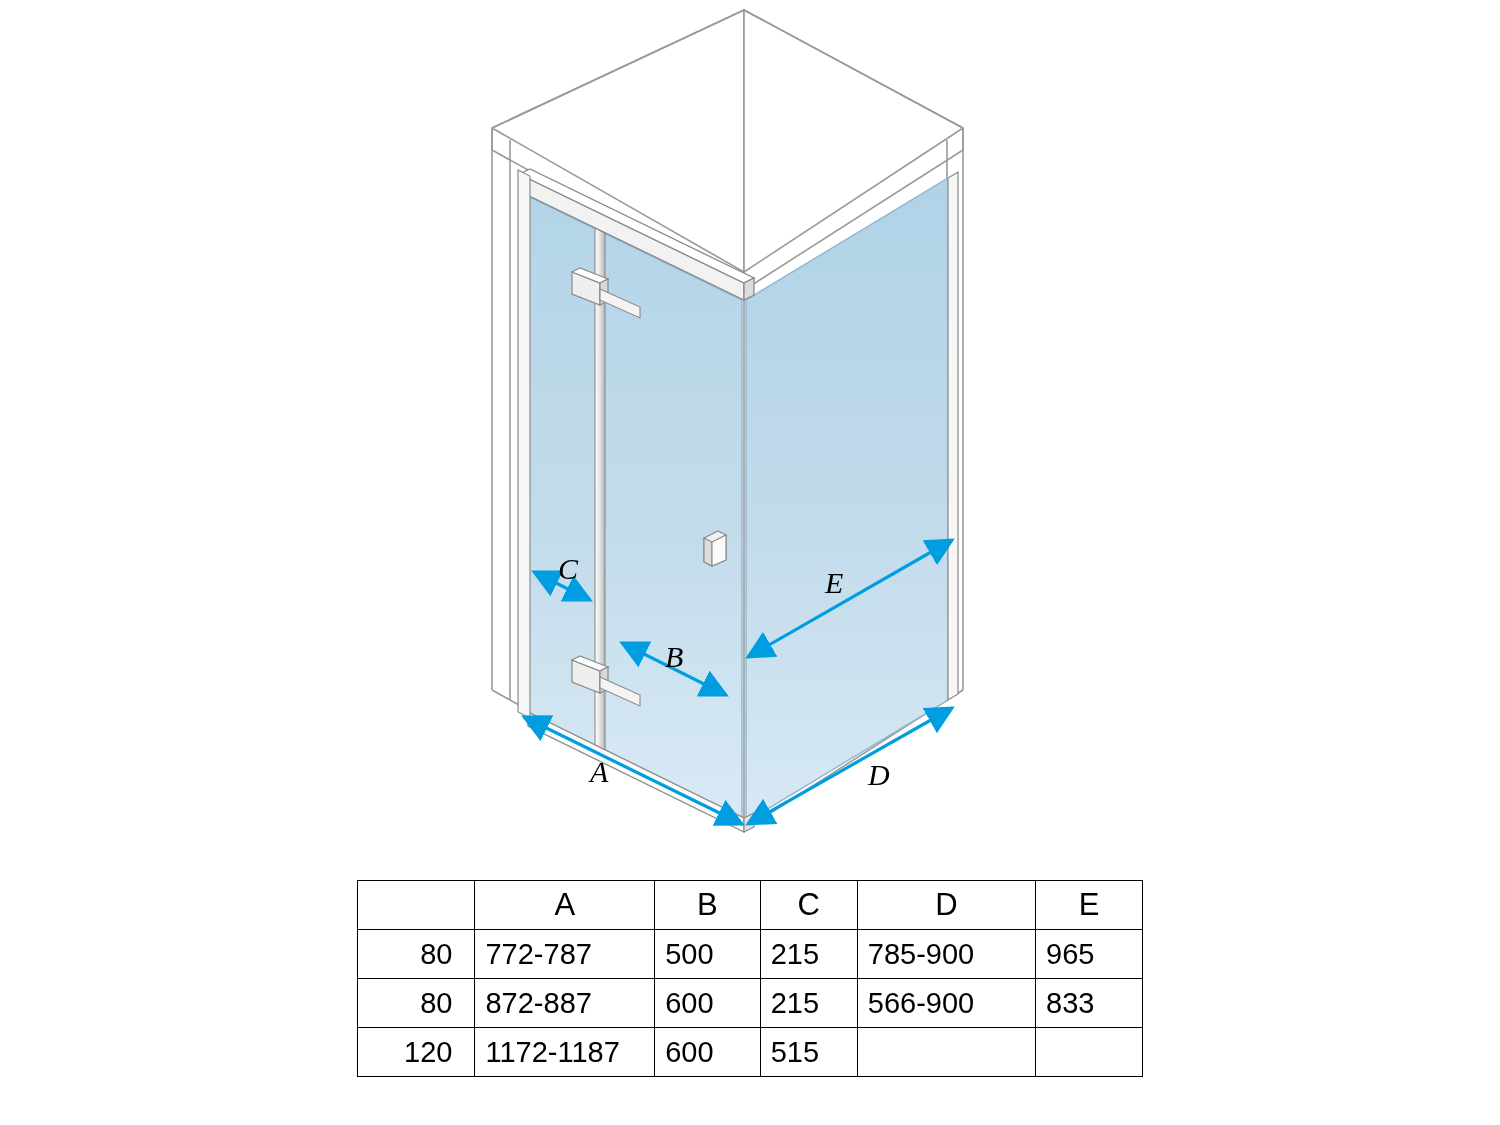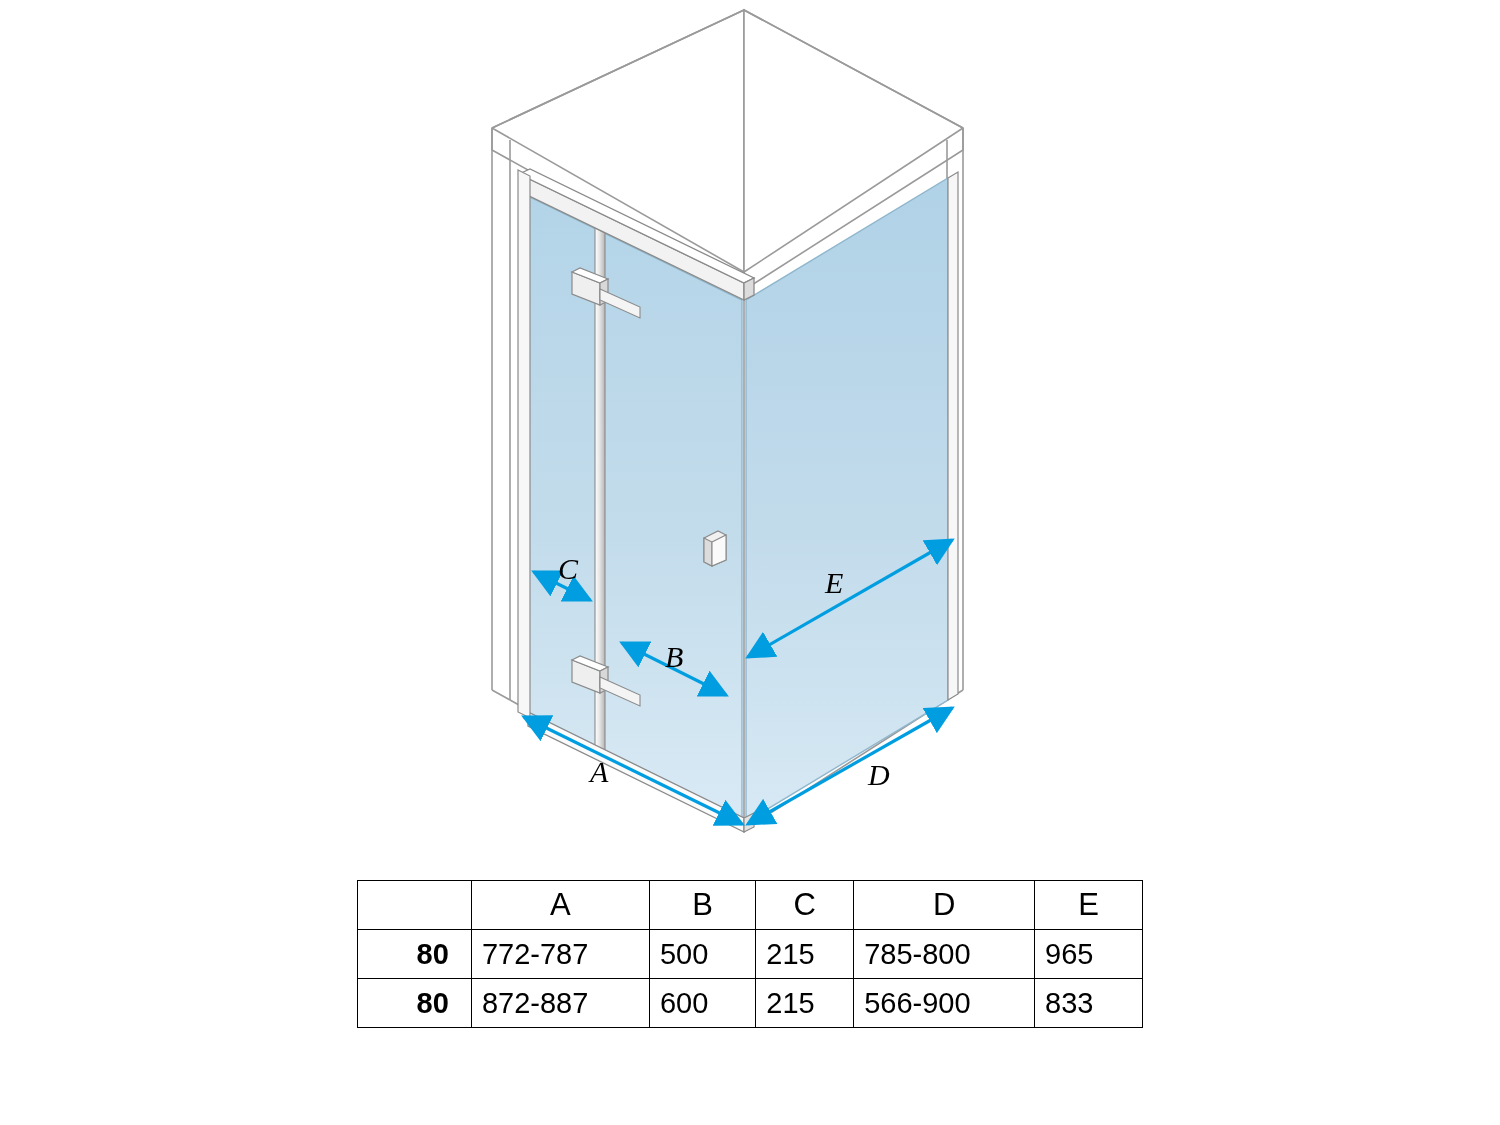--- a/index.html
+++ b/index.html
@@ -36,21 +36,21 @@
     vertical-align:middle;
   }
   #spec-table th{font-size:31px;}
   #spec-table .col-size{width:100px;text-align:right;padding-right:22px;}
   #spec-table .col-a{width:196px;}
   #spec-table .col-b{width:100px;}
   #spec-table .col-c{width:88px;}
   #spec-table .col-d{width:200px;}
   #spec-table .col-e{width:102px;}
   #spec-table tbody td{text-align:left;}
-  #spec-table tbody td.col-size{text-align:right;font-weight:bold;}
+  #spec-table tbody td.col-size{text-align:right;}
 </style>
 </head>
 <body>
 
 <div id="diagram-area">
 
   <svg id="diagram-svg" width="1500" height="880" viewBox="0 0 1500 880">
     <defs>
       <linearGradient id="glassGrad" x1="0" y1="0" x2="0" y2="1">
         <stop offset="0%" stop-color="#b3d4e8"></stop>
@@ -181,25 +181,33 @@
       <th class="col-d">D</th>
       <th class="col-e">E</th>
     </tr>
   </thead>
   <tbody>
     <tr>
       <td class="col-size">80</td>
       <td class="col-a">772-787</td>
       <td class="col-b">500</td>
       <td class="col-c">215</td>
-      <td class="col-d">785-800</td>
+      <td class="col-d">785-900</td>
       <td class="col-e">965</td>
     </tr>
     <tr>
       <td class="col-size">80</td>
       <td class="col-a">872-887</td>
       <td class="col-b">600</td>
       <td class="col-c">215</td>
       <td class="col-d">566-900</td>
       <td class="col-e">833</td>
     </tr>
+    <tr>
+      <td class="col-size">120</td>
+      <td class="col-a">1172-1187</td>
+      <td class="col-b">600</td>
+      <td class="col-c">515</td>
+      <td class="col-d"></td>
+      <td class="col-e"></td>
+    </tr>
   </tbody>
 </table>
 
 </body></html>

